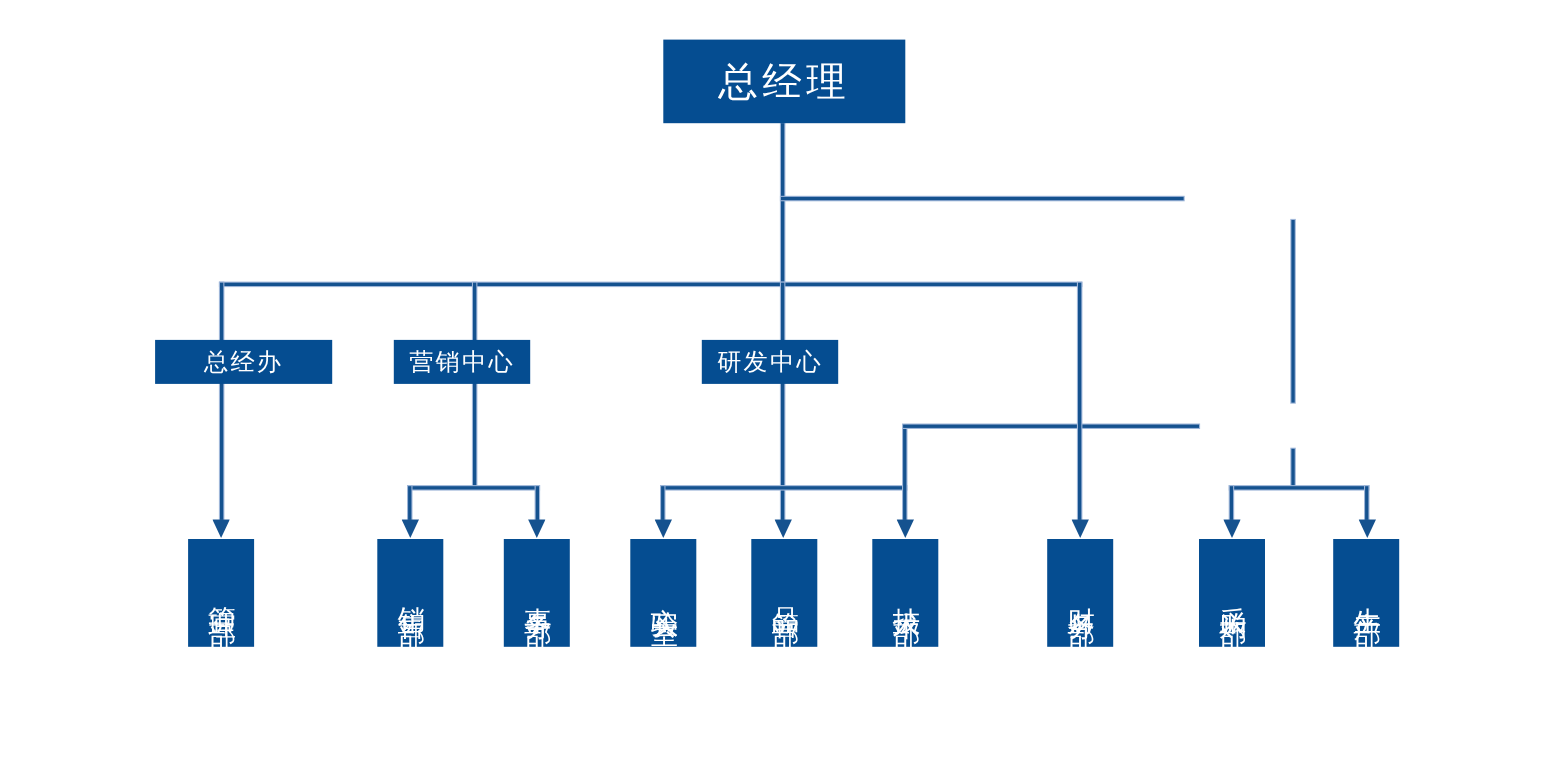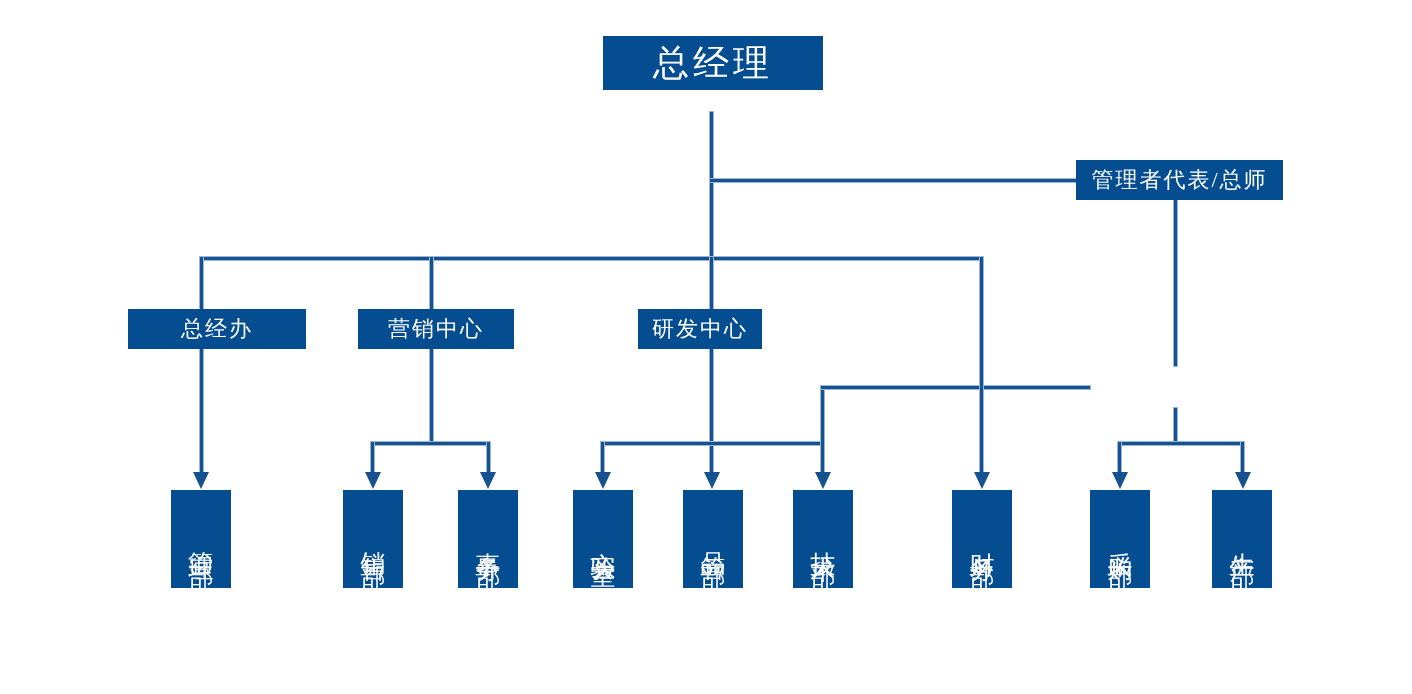--- a/index.html
+++ b/index.html
@@ -96,27 +96,26 @@
   <div class="arrow" style="left:193px; top:472px;"></div>
   <div class="arrow" style="left:365px; top:472px;"></div>
   <div class="arrow" style="left:480px; top:472px;"></div>
   <div class="arrow" style="left:595px; top:472px;"></div>
   <div class="arrow" style="left:704px; top:472px;"></div>
   <div class="arrow" style="left:815px; top:472px;"></div>
   <div class="arrow" style="left:974px; top:472px;"></div>
   <div class="arrow" style="left:1112px; top:472px;"></div>
   <div class="arrow" style="left:1235px; top:472px;"></div>
 
-  <div class="node node-root" style="left:603px; top:36px; width:220px; height:54px;font-family:Liberation Serif, serif;">总经理</div>
+  <div class="node node-root" style="left:603px; top:36px; width:220px; height:76px;font-family:Liberation Serif, serif;">总经理</div>
 
-  <div class="node node-mid" style="left:1076px; top:160px; width:207px; height:40px;">管理者代表/总师</div>
 
-  <div class="node node-mid" style="left:128px; top:309px; width:178px; height:40px;">总经办</div>
+  <div class="node node-mid" style="left:141px; top:309px; width:161px; height:40px;">总经办</div>
 
-  <div class="node node-mid" style="left:358px; top:309px; width:156px; height:40px;">营销中心</div>
+  <div class="node node-mid" style="left:358px; top:309px; width:124px; height:40px;">营销中心</div>
 
   <div class="node node-mid" style="left:638px; top:309px; width:124px; height:40px;">研发中心</div>
 
 
   <div class="node node-dept" style="left:171px; top:490px; width:60px; height:98px;">管理部</div>
 
   <div class="node node-dept" style="left:343px; top:490px; width:60px; height:98px;">销售部</div>
 
   <div class="node node-dept" style="left:458px; top:490px; width:60px; height:98px;">事务部</div>
 

